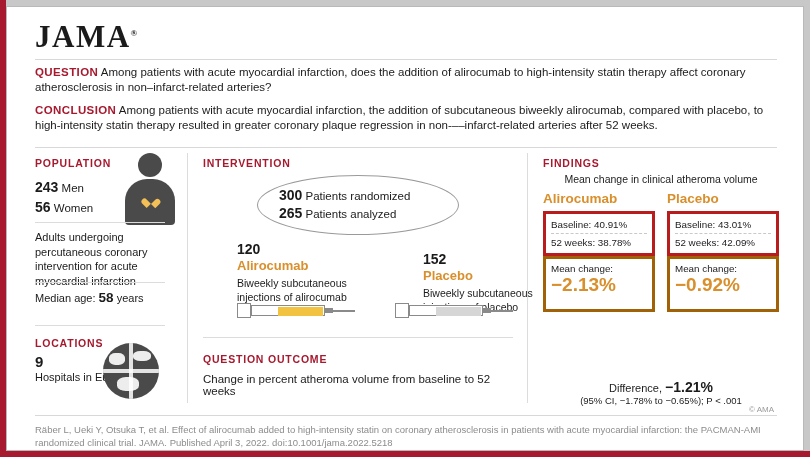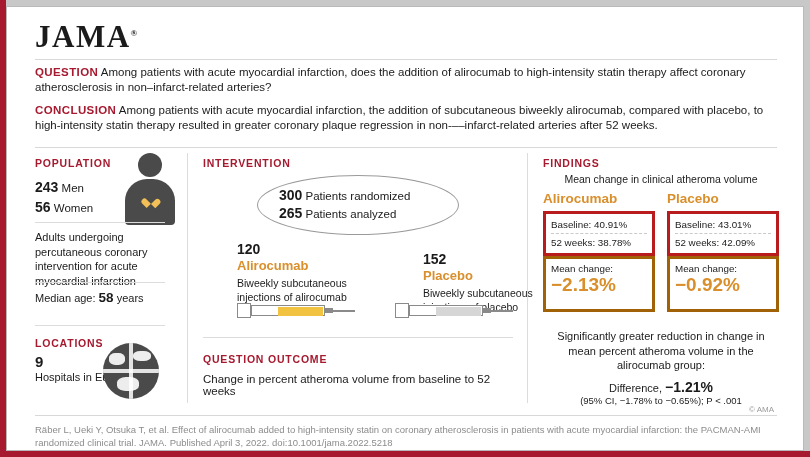--- a/index.html
+++ b/index.html
@@ -230,21 +230,20 @@
       <div class="ln">Baseline: 43.01%</div>
       <div class="dash"></div>
       <div class="ln">52 weeks: 42.09%</div>
     </div>
     <div class="mbox">
       <div class="mlbl">Mean change:</div>
       <div class="mval">−0.92%</div>
     </div>
   </div>
 
-  <div id="findings-summary">Significantly greater reduction in change in mean percent atheroma volume in the alirocumab group:</div>
   <div id="findings-diff"><span>Difference, </span><b>−1.21%</b></div>
   <div id="findings-ci">(95% CI, −1.78% to −0.65%); P &lt; .001</div>
   <div id="copyright">© AMA</div>
 
   <div class="hr-bot"></div>
   <div id="citation">Räber L, Ueki Y, Otsuka T, et al. Effect of alirocumab added to high-intensity statin on coronary atherosclerosis in patients with acute myocardial infarction: the PACMAN-AMI randomized clinical trial. JAMA. Published April 3, 2022. doi:10.1001/jama.2022.5218</div>
 </div>
 
 <div class="redbar-l"></div>
 <div class="redbar-b"></div>

